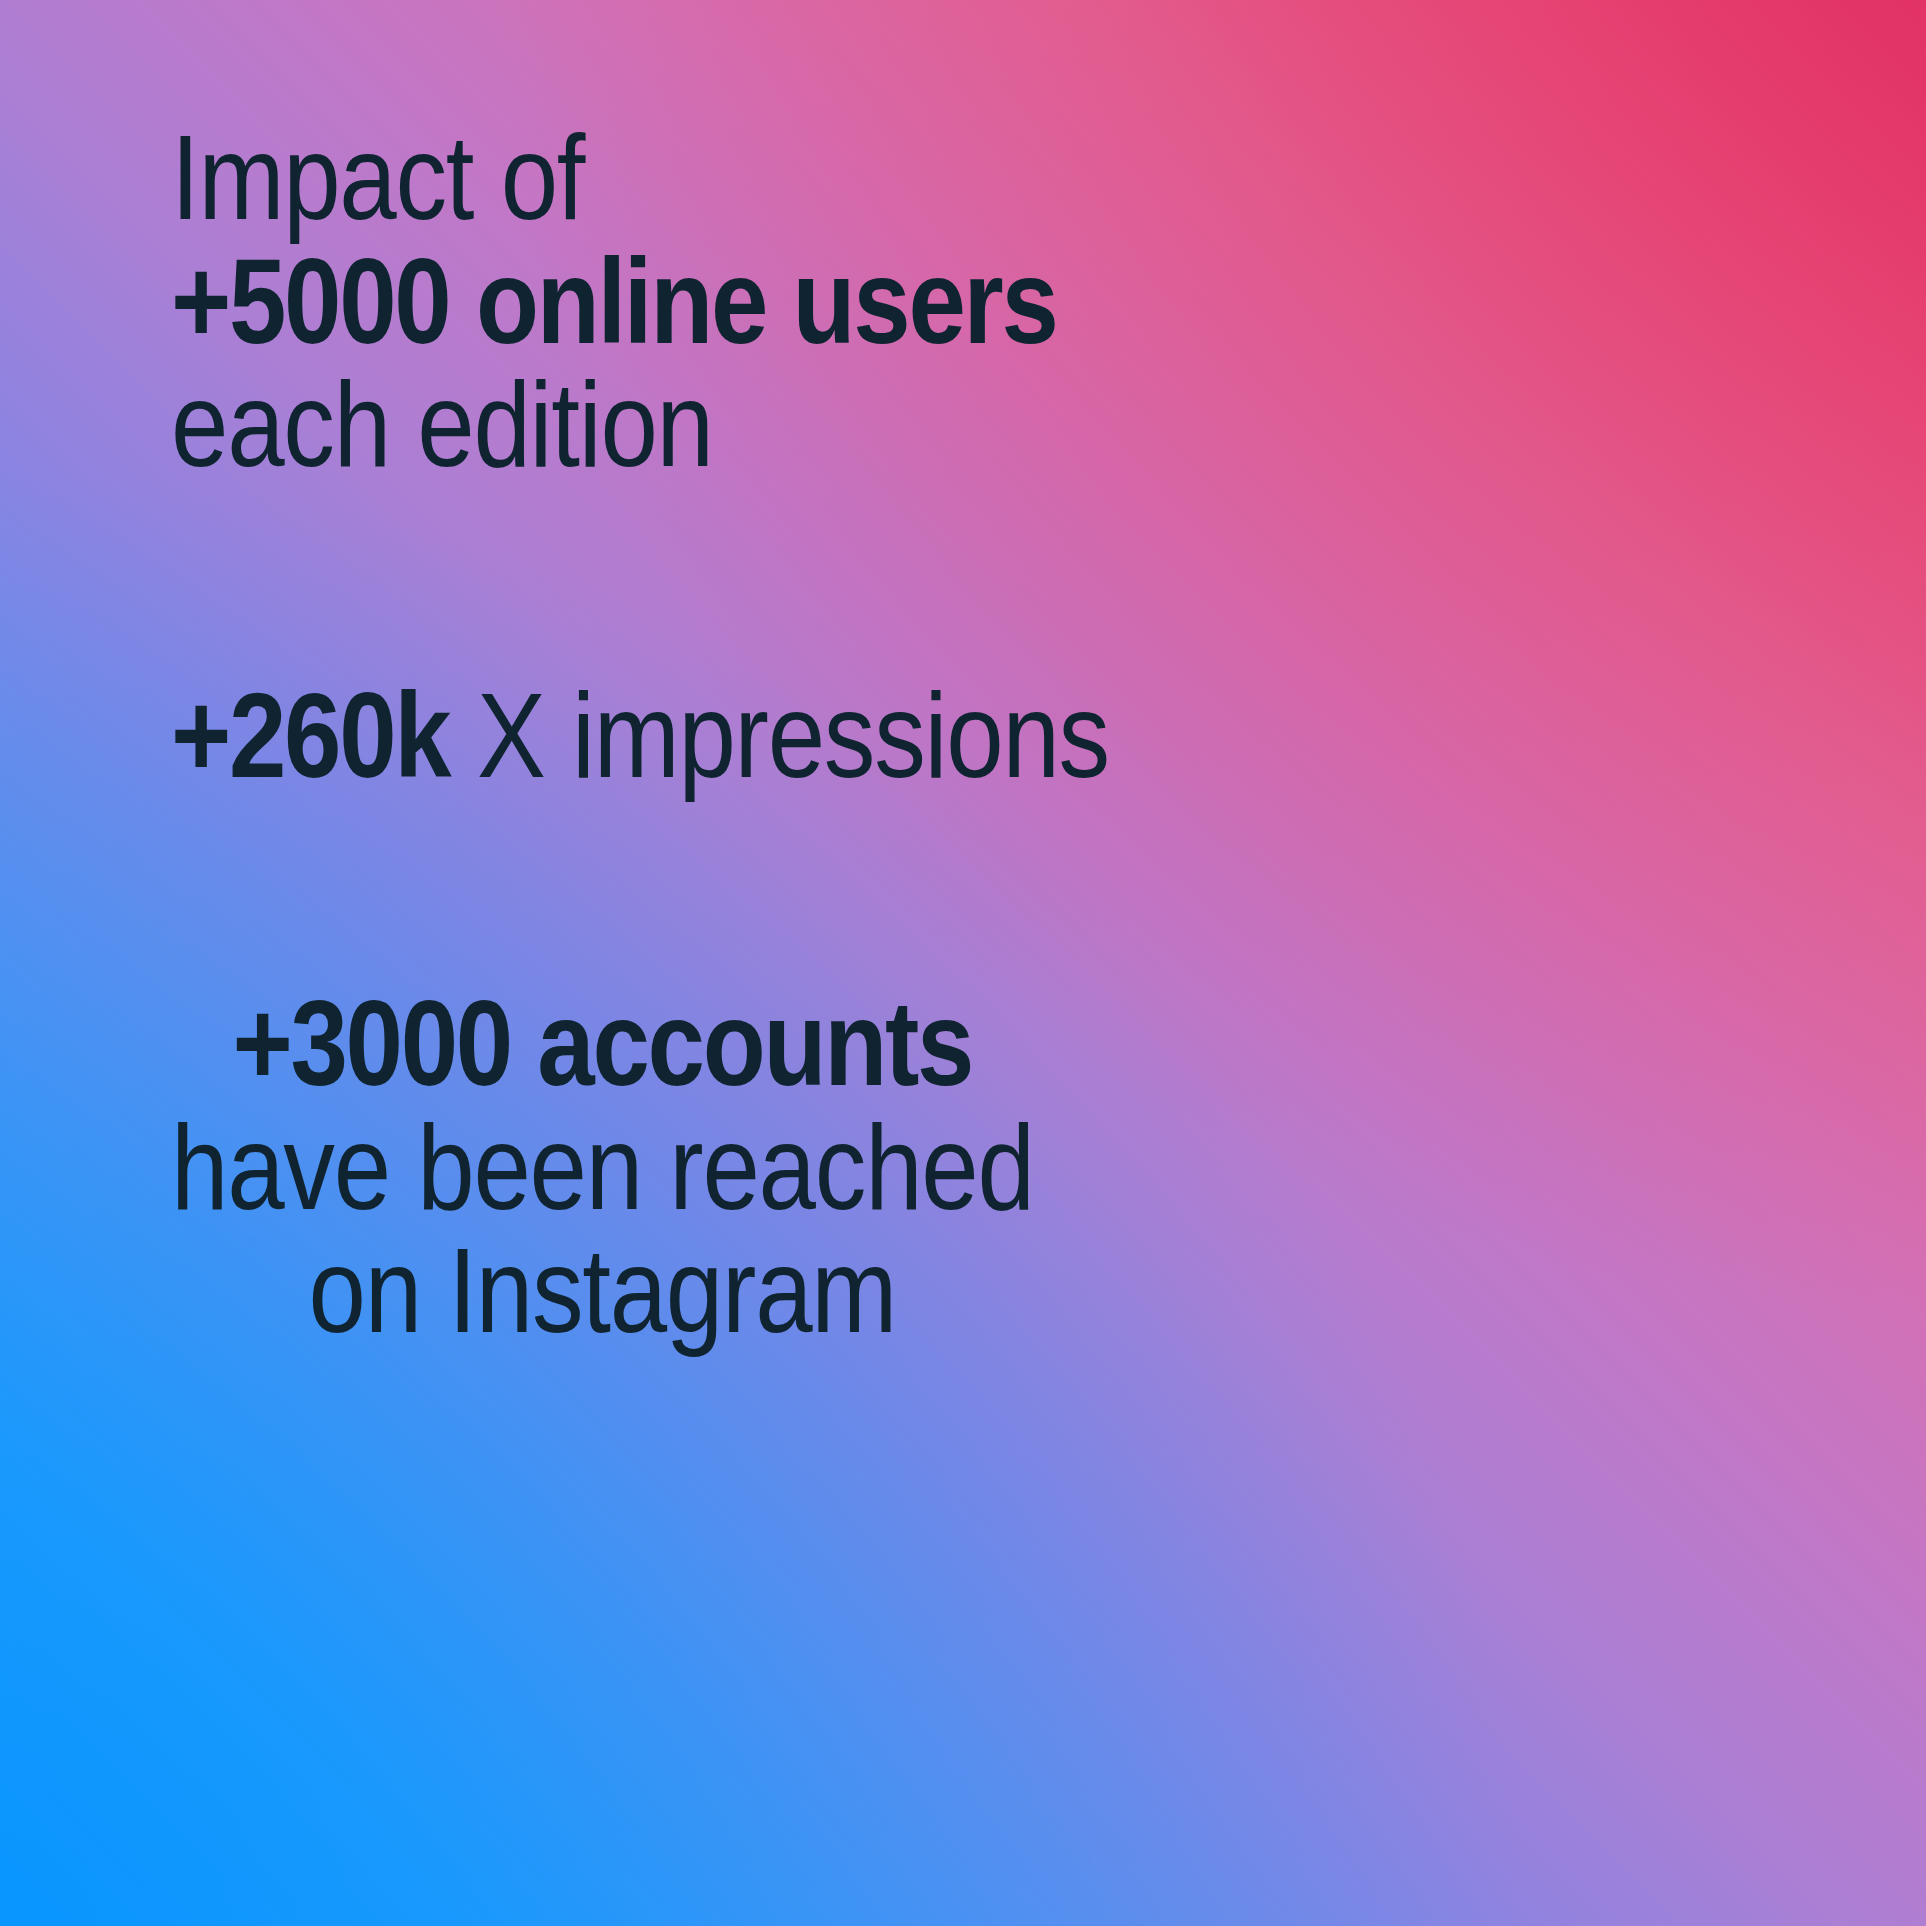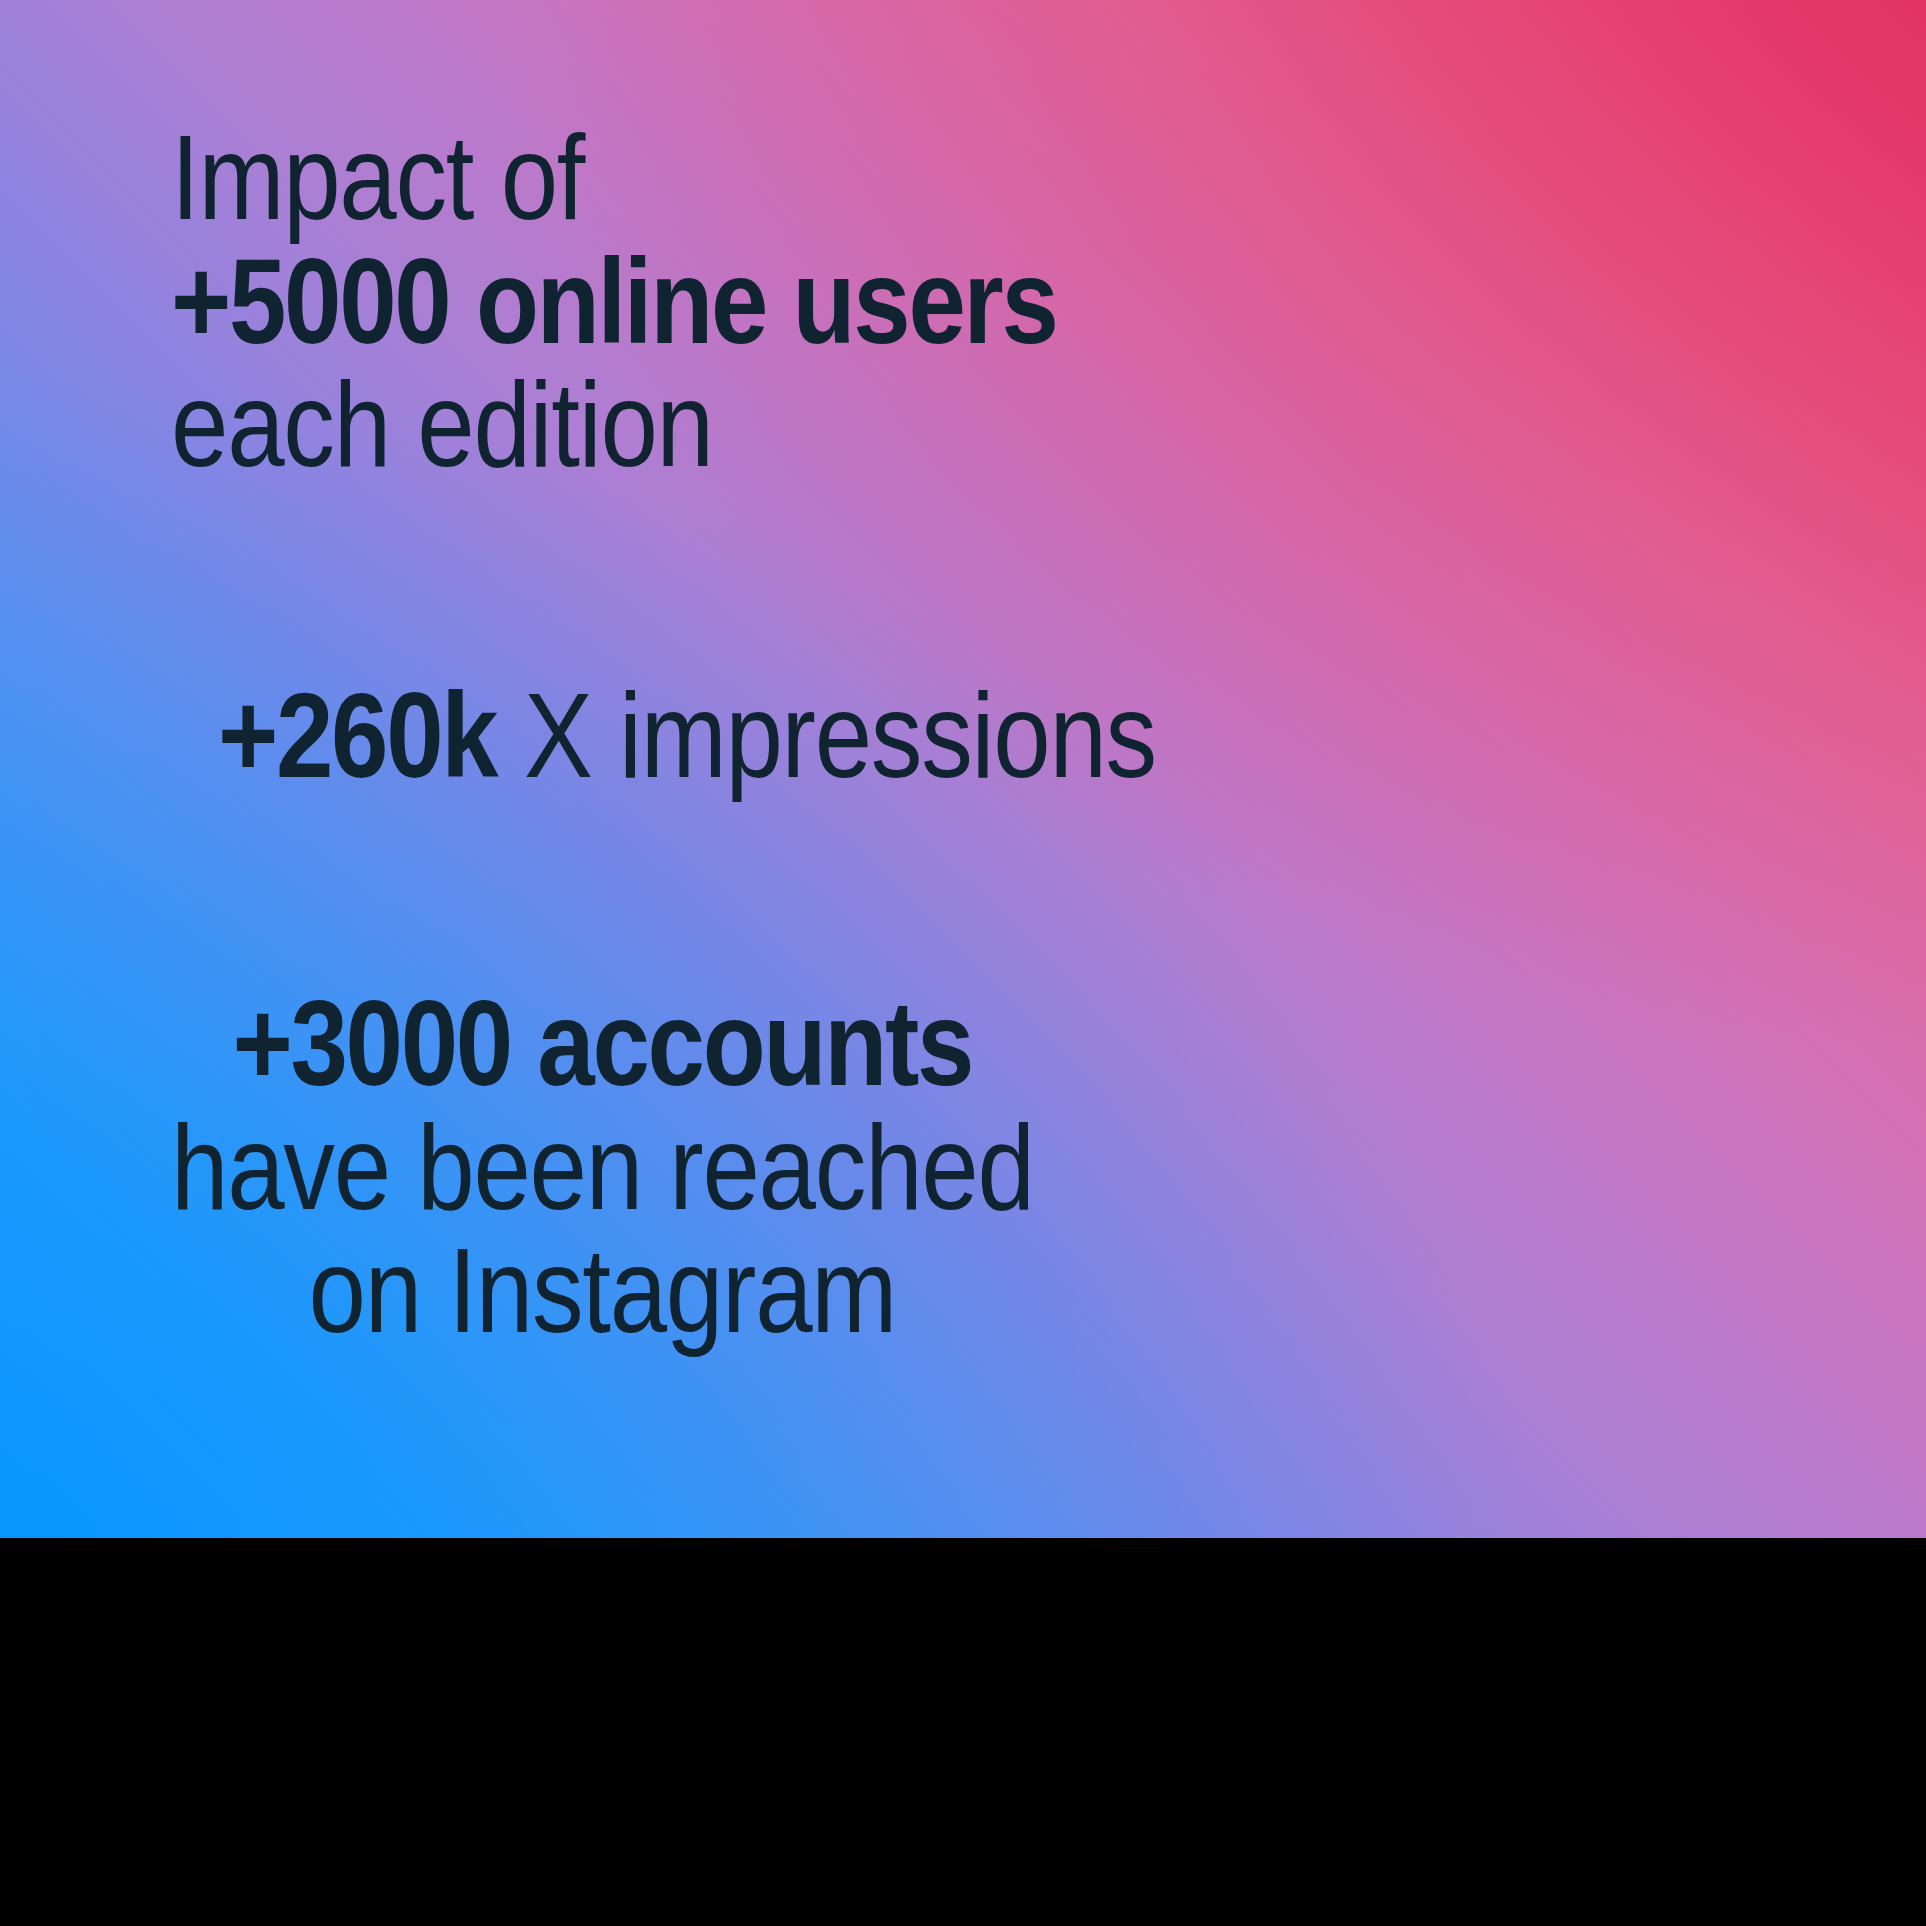--- a/index.html
+++ b/index.html
@@ -3,21 +3,21 @@
 <meta charset="utf-8">
 <style>
   html, body {
     margin: 0;
     padding: 0;
     background: #000;
   }
   #canvas {
     position: relative;
     width: 1926px;
-    height: 1538px;
+    height: 1926px;
     overflow: hidden;
     font-family: "Liberation Sans", "DejaVu Sans", sans-serif;
     
     background-image:
       linear-gradient(45deg,
         #1596FF 0%,
         #2a9bfb 12%,
         #5d90ef 26%,
         #8a84e2 38%,
         #ab7fd4 48%,
@@ -62,21 +62,21 @@
   }
 
   .regular { font-weight: 400; }
   .bold    { font-weight: 700; letter-spacing: -0.022em; }
 
   
   #block-impact          { top: 116px; }
   #block-impact .line    { font-size: 120px; }
 
   
-  #block-impressions       { top: 674px; margin-left: 47px; }
+  #block-impressions       { top: 674px; }
   #block-impressions .line { font-size: 120px; }
 
   
   #block-accounts          { top: 982px; text-align: center; }
   #block-accounts .line    { font-size: 120px; }
 
   .inline-bold    { font-weight: 700; letter-spacing: -0.022em; }
   .inline-regular { font-weight: 400; letter-spacing: -0.012em; }
 </style>
 </head>

